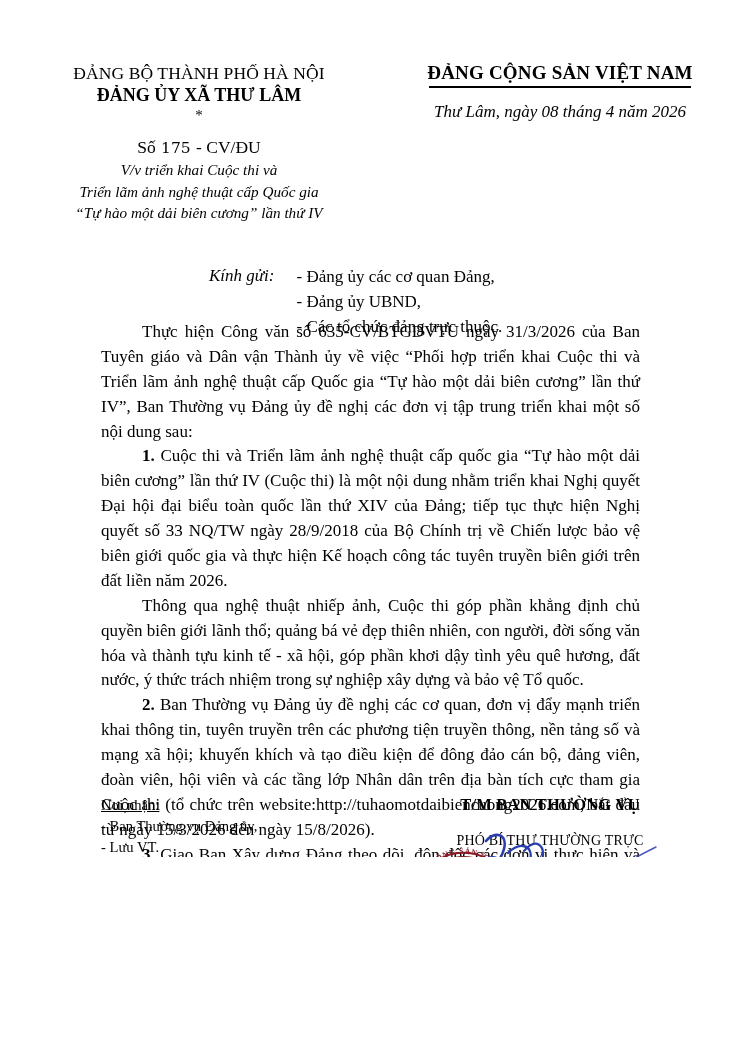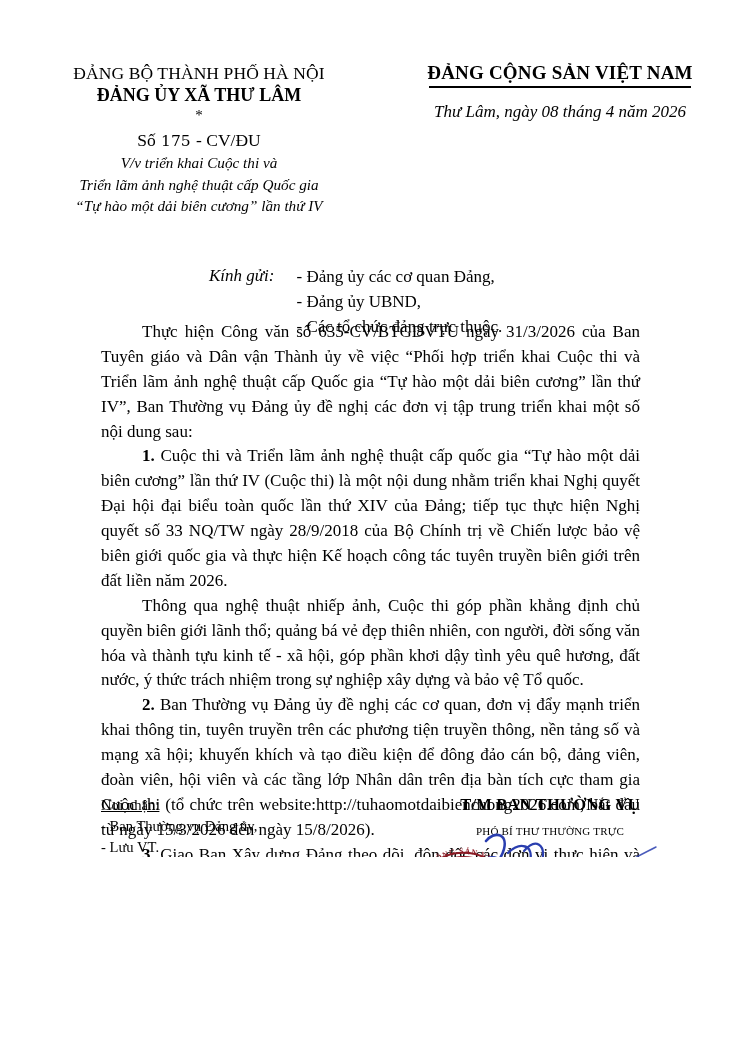--- a/index.html
+++ b/index.html
@@ -63,21 +63,21 @@
   }
   .nation-underline {
     display: block;
     height: 1.6px;
     background: #000;
     width: 262px;
     margin: 2px auto 0 auto;
   }
   .doc-number {
     font-size: 17.5px;
-    margin-top: 6px;
+    margin-top: 13px;
     white-space: nowrap;
   }
   .doc-number .num {
     font-family: "DejaVu Serif", "Liberation Serif", serif;
     font-size: 15.5px;
     padding: 0 1px;
   }
   .place-date {
     font-size: 17px;
     font-style: italic;
@@ -167,24 +167,24 @@
     width: 300px;
     text-align: center;
   }
   .sign-title1 {
     font-size: 16.5px;
     font-weight: bold;
     letter-spacing: 0.2px;
     white-space: nowrap;
   }
   .sign-title2 {
-    font-size: 11px;
+    font-size: 14px;
     letter-spacing: 0.2px;
     white-space: nowrap;
-    margin-top: 10px;
+    margin-top: 18px;
   }
   .sign-name {
     font-size: 16.5px;
     font-weight: bold;
     white-space: nowrap;
     position: absolute;
     left: 0;
     top: 140px;
     width: 300px;
     text-align: center;

